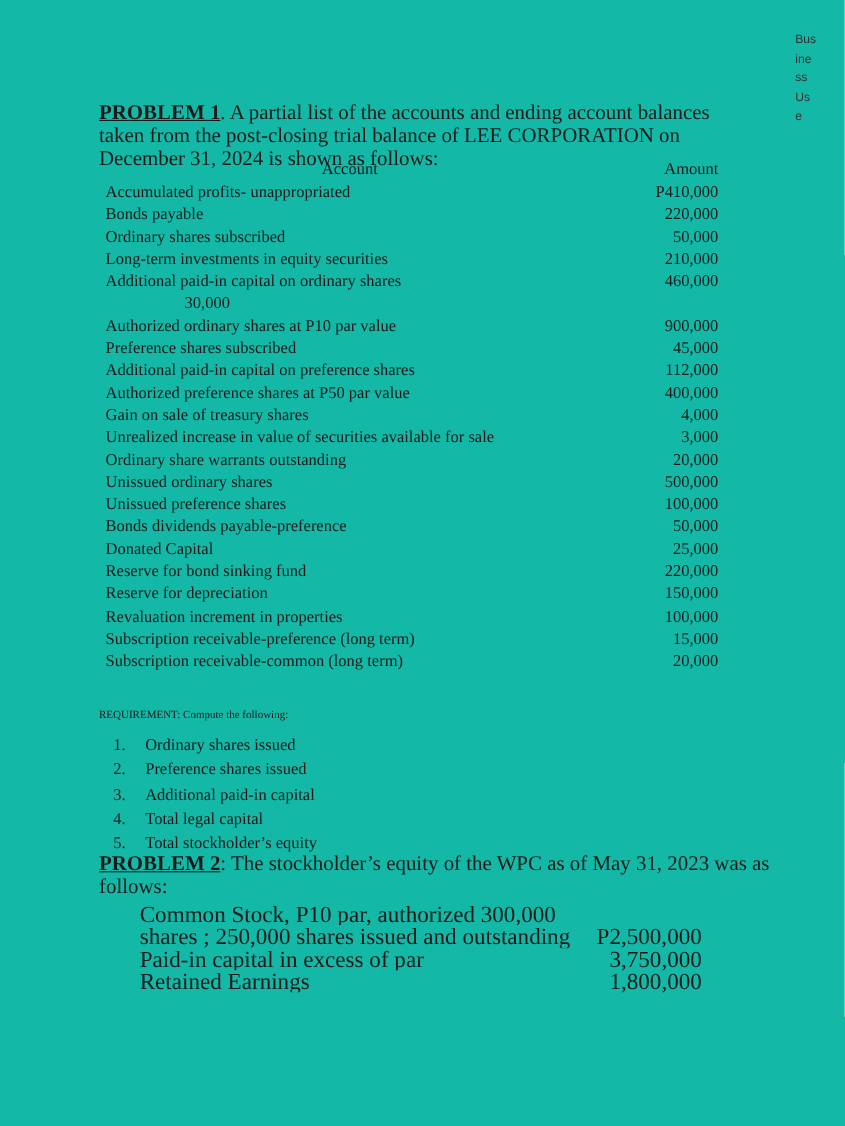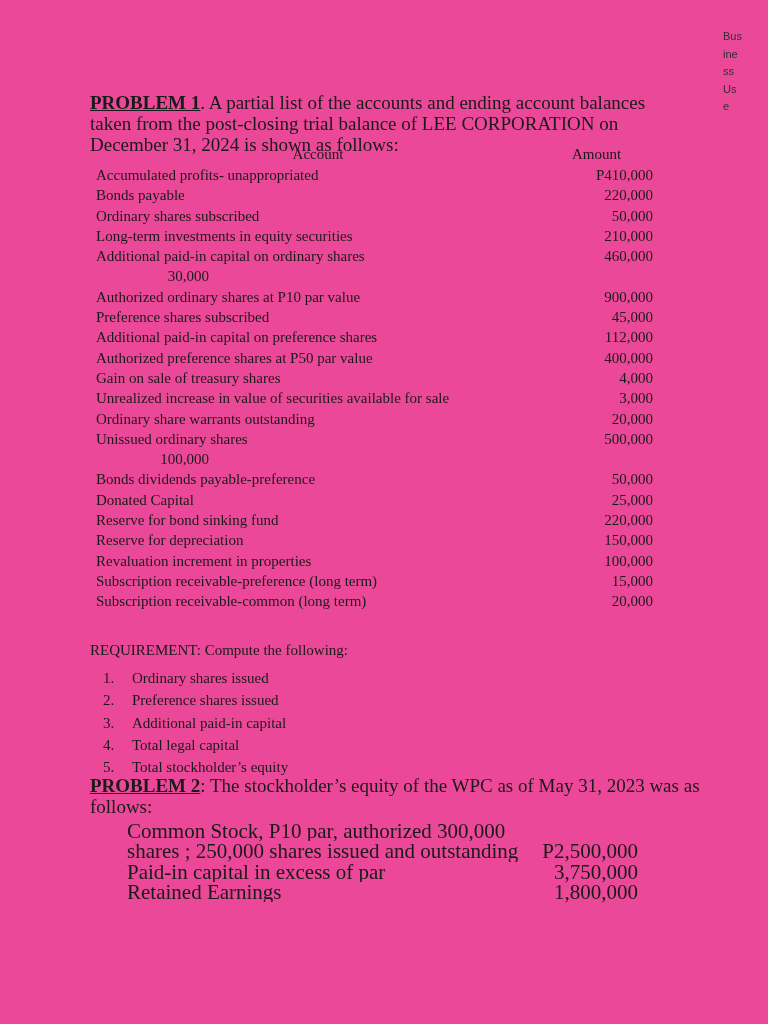--- a/index.html
+++ b/index.html
@@ -1,20 +1,20 @@
 <!DOCTYPE html>
 <html><head>
 <meta charset="utf-8">
 <style>
   html, body { margin: 0; padding: 0; background: #ffffff; }
   .page {
     position: relative;
     width: 768px;
     height: 1024px;
-    background: #ec4899;
+    background: #14b8a6;
     font-family: "Liberation Serif", serif;
     color: #1a1a1a;
     overflow: hidden;
   }
 
   
   .business-use {
     position: absolute;
     left: 723px;
     top: 28px;
@@ -42,32 +42,32 @@
   
   .accounts-table {
     position: absolute;
     left: 96px;
     top: 144px;
     width: 557px;
     font-size: 15px;
   }
   .thead { display: flex; height: 21px; line-height: 21px; }
   .thead .c-account { text-align: center; }
-  .thead .c-amount  { text-align: center; }
+  .thead .c-amount  { }
   .trow { display: flex; height: 20.3px; line-height: 20.3px; white-space: nowrap; }
   .c-account { flex: 1; overflow: hidden; }
   .c-amount  { width: 113px; text-align: right; }
 
   
   .requirement {
     position: absolute;
     left: 90px;
     top: 640px;
     margin: 0;
-    font-size: 15px;
+    font-size: 10px;
     line-height: 21px;
   }
   .req-list {
     position: absolute;
     left: 103px;
     top: 667px;
     font-size: 15px;
   }
   .req-item { display: flex; height: 22.3px; line-height: 22.3px; white-space: nowrap; }
   .req-num { width: 29px; }
@@ -173,20 +173,21 @@
           <div class="c-account">Ordinary share warrants outstanding</div>
           <div class="c-amount">20,000</div>
         </div>
 
         <div class="trow">
           <div class="c-account">Unissued ordinary shares</div>
           <div class="c-amount">500,000</div>
         </div>
 
         <div class="trow">
+          <div class="c-account">Unissued preference shares</div>
           <div class="c-amount">100,000</div>
         </div>
 
         <div class="trow">
           <div class="c-account">Bonds dividends payable-preference</div>
           <div class="c-amount">50,000</div>
         </div>
 
         <div class="trow">
           <div class="c-account">Donated Capital</div>

